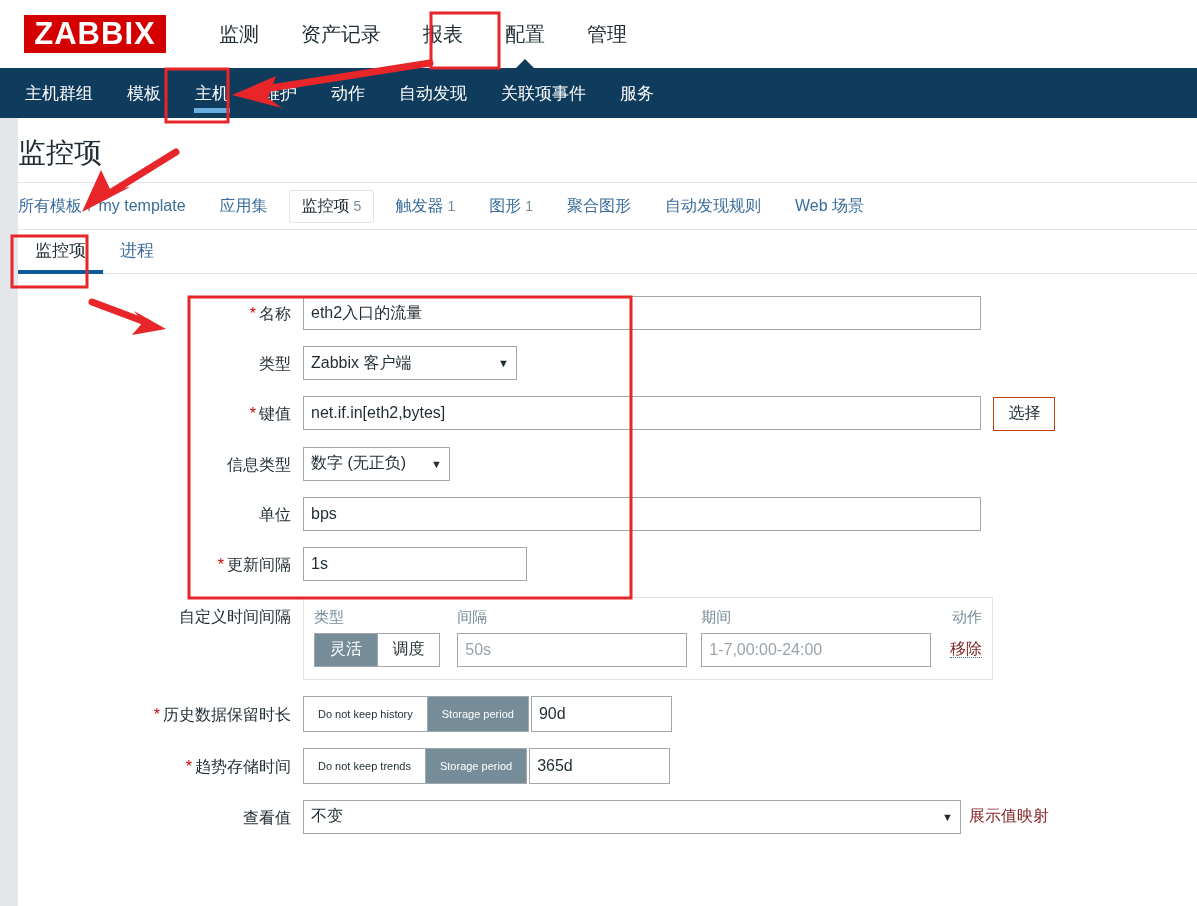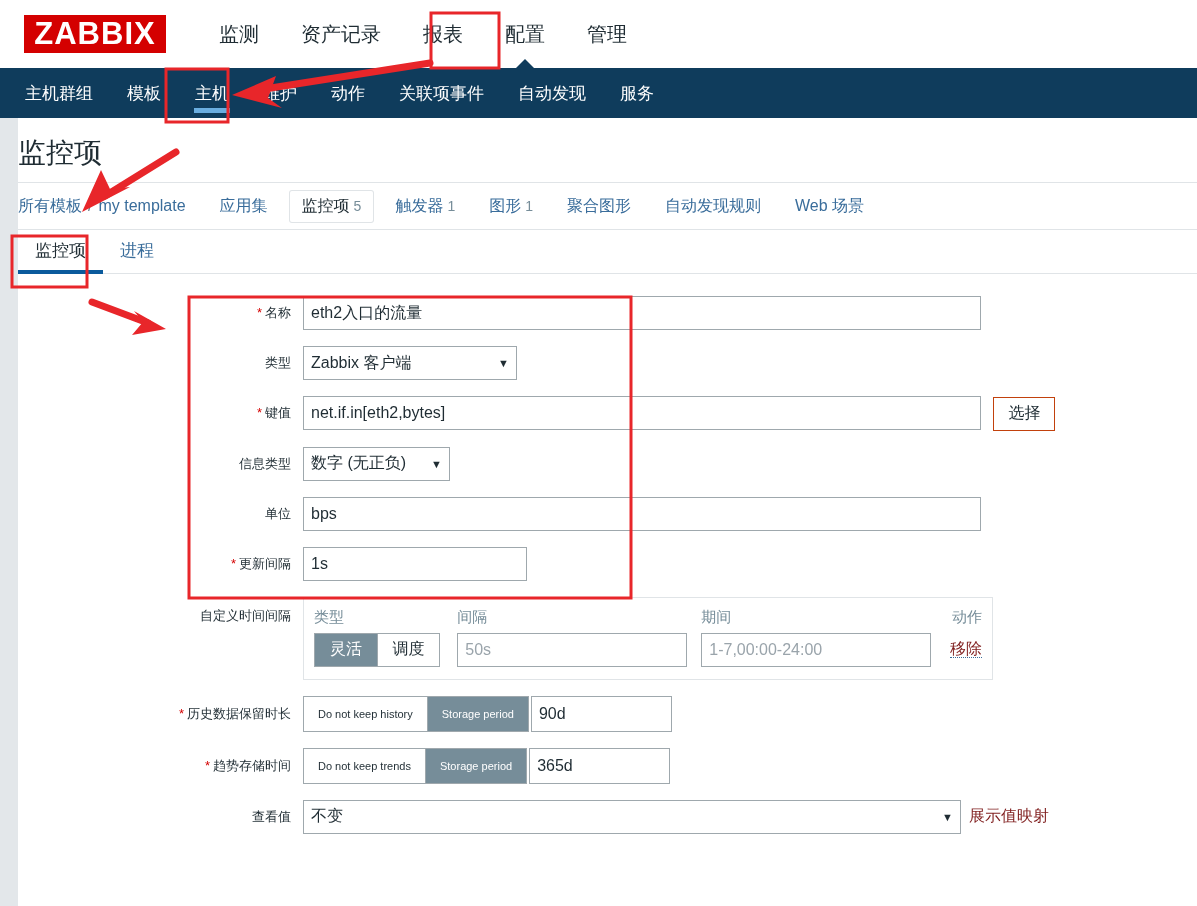--- a/index.html
+++ b/index.html
@@ -136,21 +136,21 @@
     height: 4px; background: #0a5a9c;
   }
 
   
   .form { padding-top: 22px; }
   .row { display: flex; align-items: flex-start; margin-bottom: 16px; }
   .lbl {
     width: 285px;
     text-align: right;
     padding-right: 12px;
-    font-size: 13px;
+    font-size: 16px;
     color: #1f2c33;
     padding-top: 8px;
     white-space: nowrap;
   }
   .req { color: #d40000; margin-right: 3px; }
   .fld { flex: 1; }
 
   input.txt {
     height: 34px;
     border: 1px solid #9fa8ad;
@@ -249,22 +249,22 @@
     <div class="mi">管理</div>
   </div>
 </div>
 
 <div class="subnav">
   <div class="si">主机群组</div>
   <div class="si">模板</div>
   <div class="si selected">主机</div>
   <div class="si">维护</div>
   <div class="si">动作</div>
+  <div class="si">自动发现</div>
   <div class="si">关联项事件</div>
-  <div class="si">自动发现</div>
   <div class="si">服务</div>
 </div>
 
 <div class="pagewrap">
   <div class="leftstrip"></div>
   <div class="content">
 
     <div class="page-title">监控项</div>
     <div class="title-sep"></div>
 

